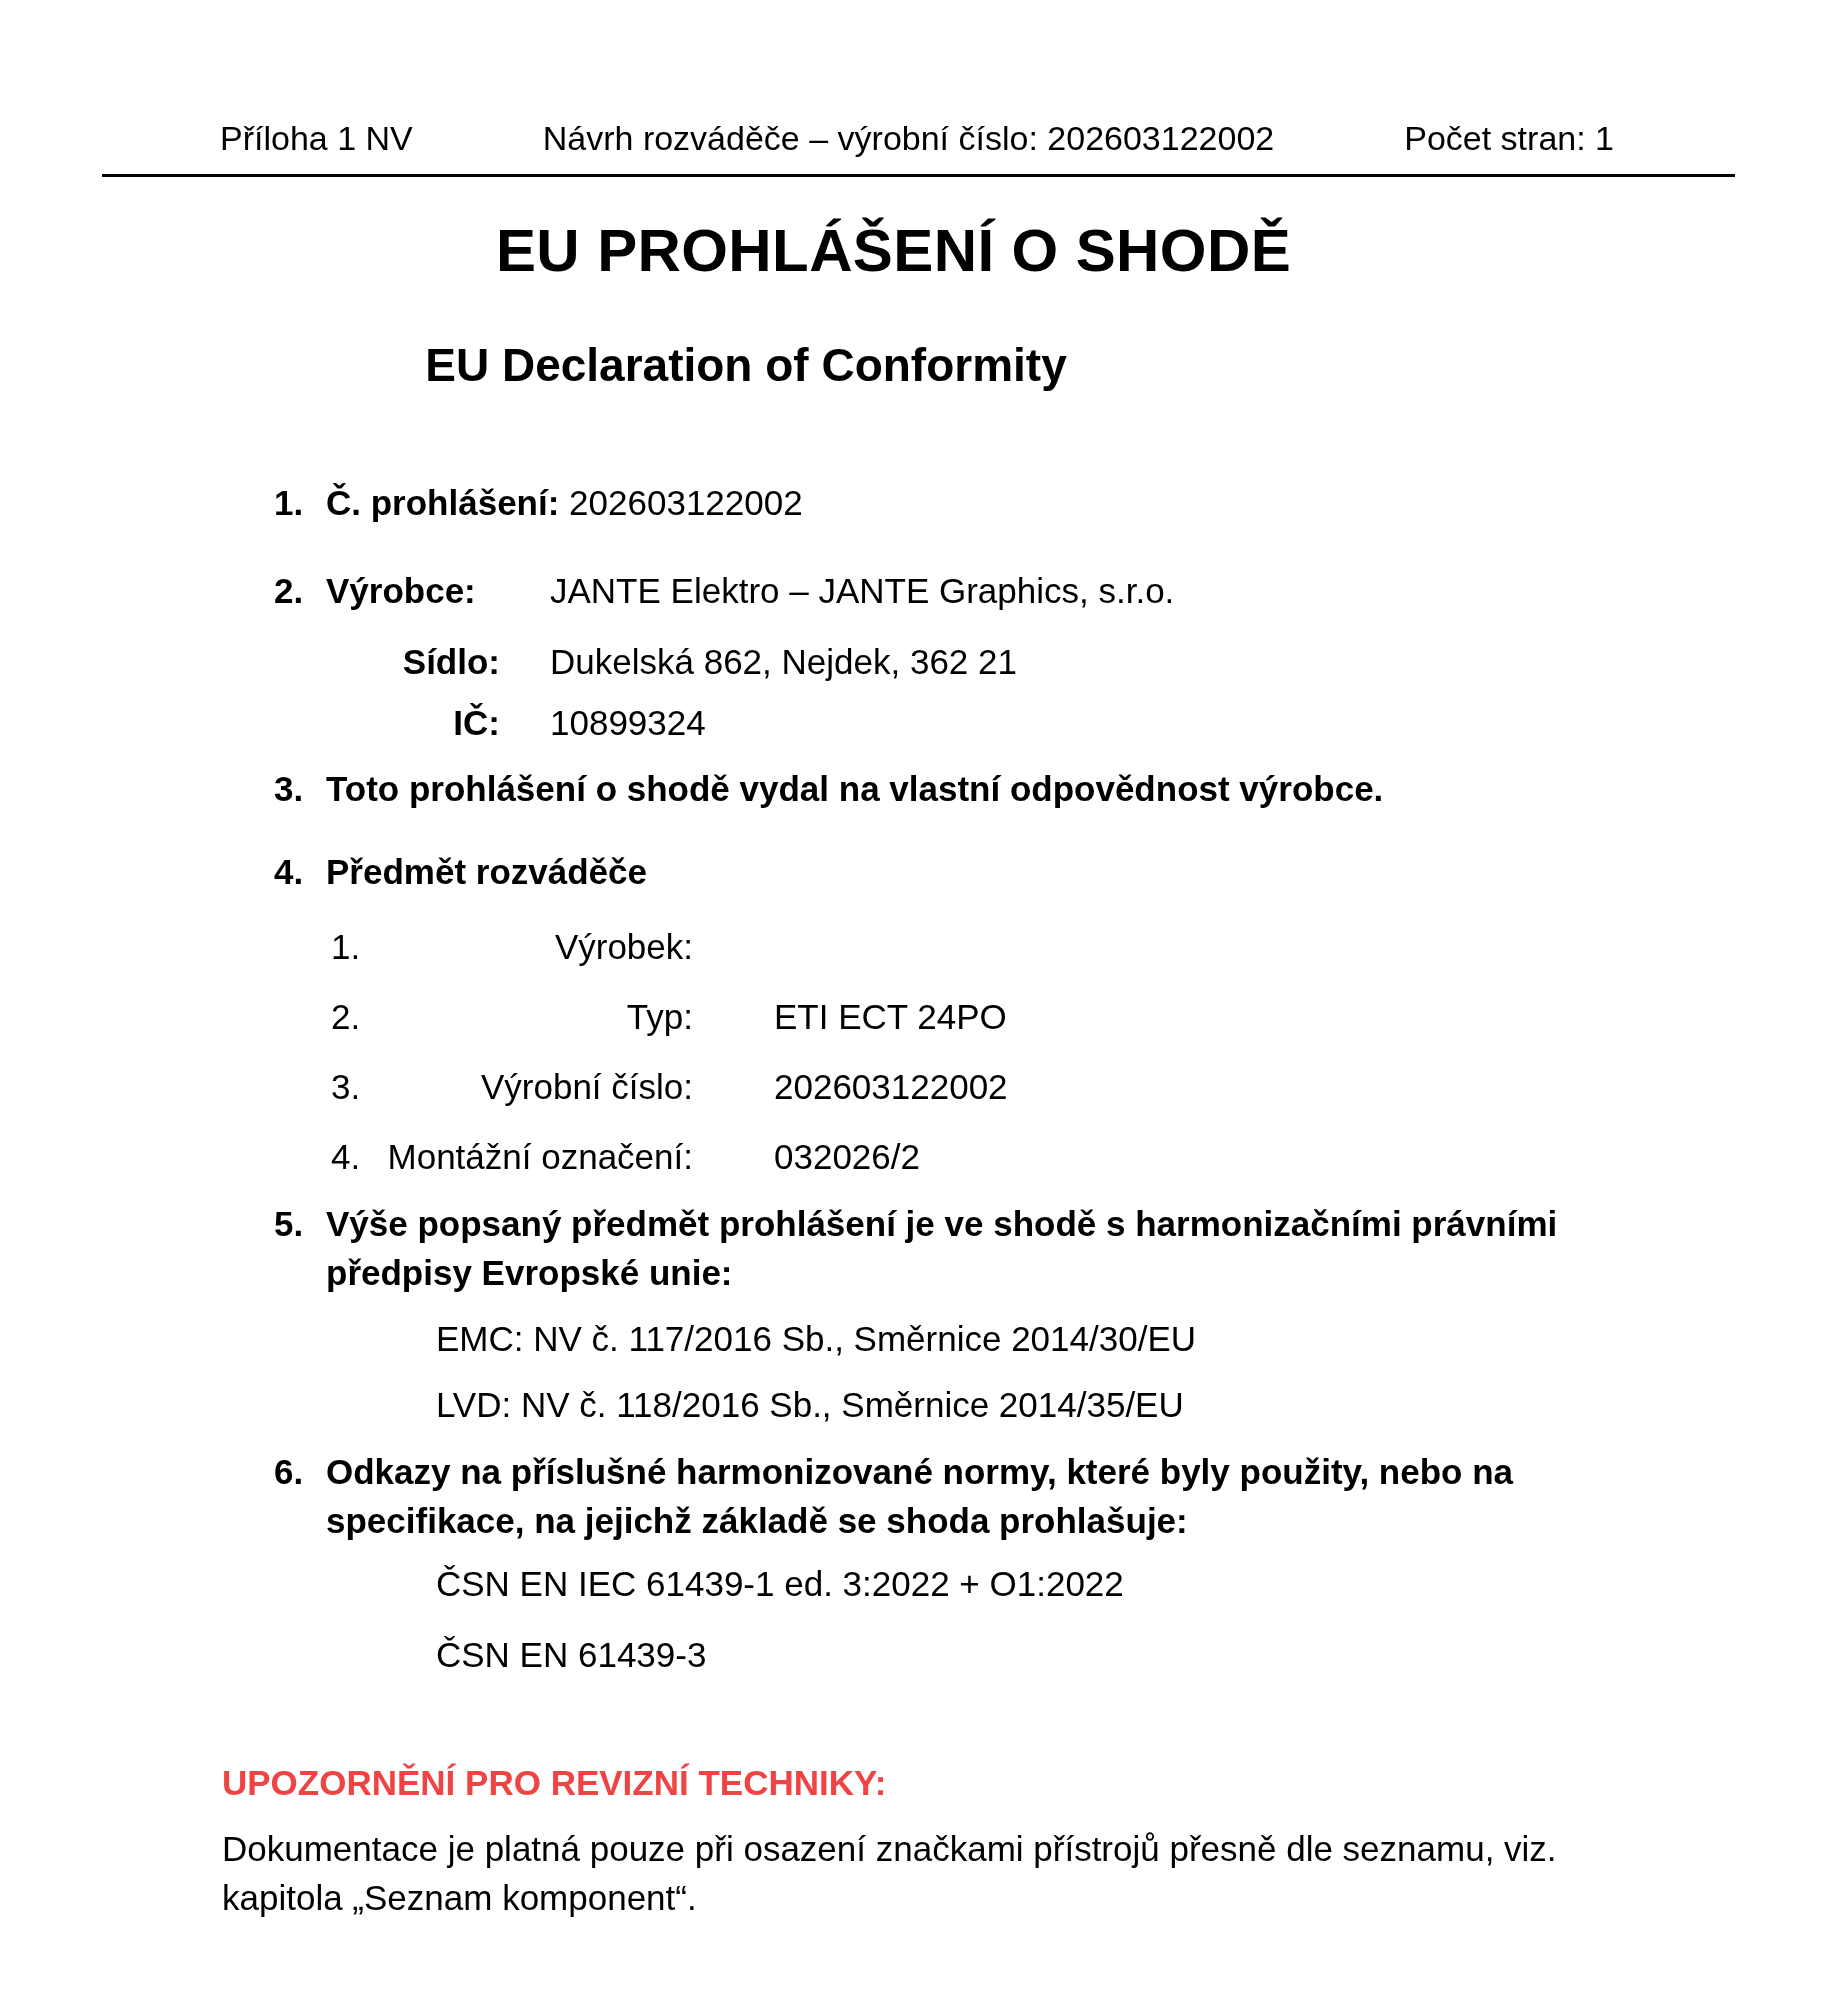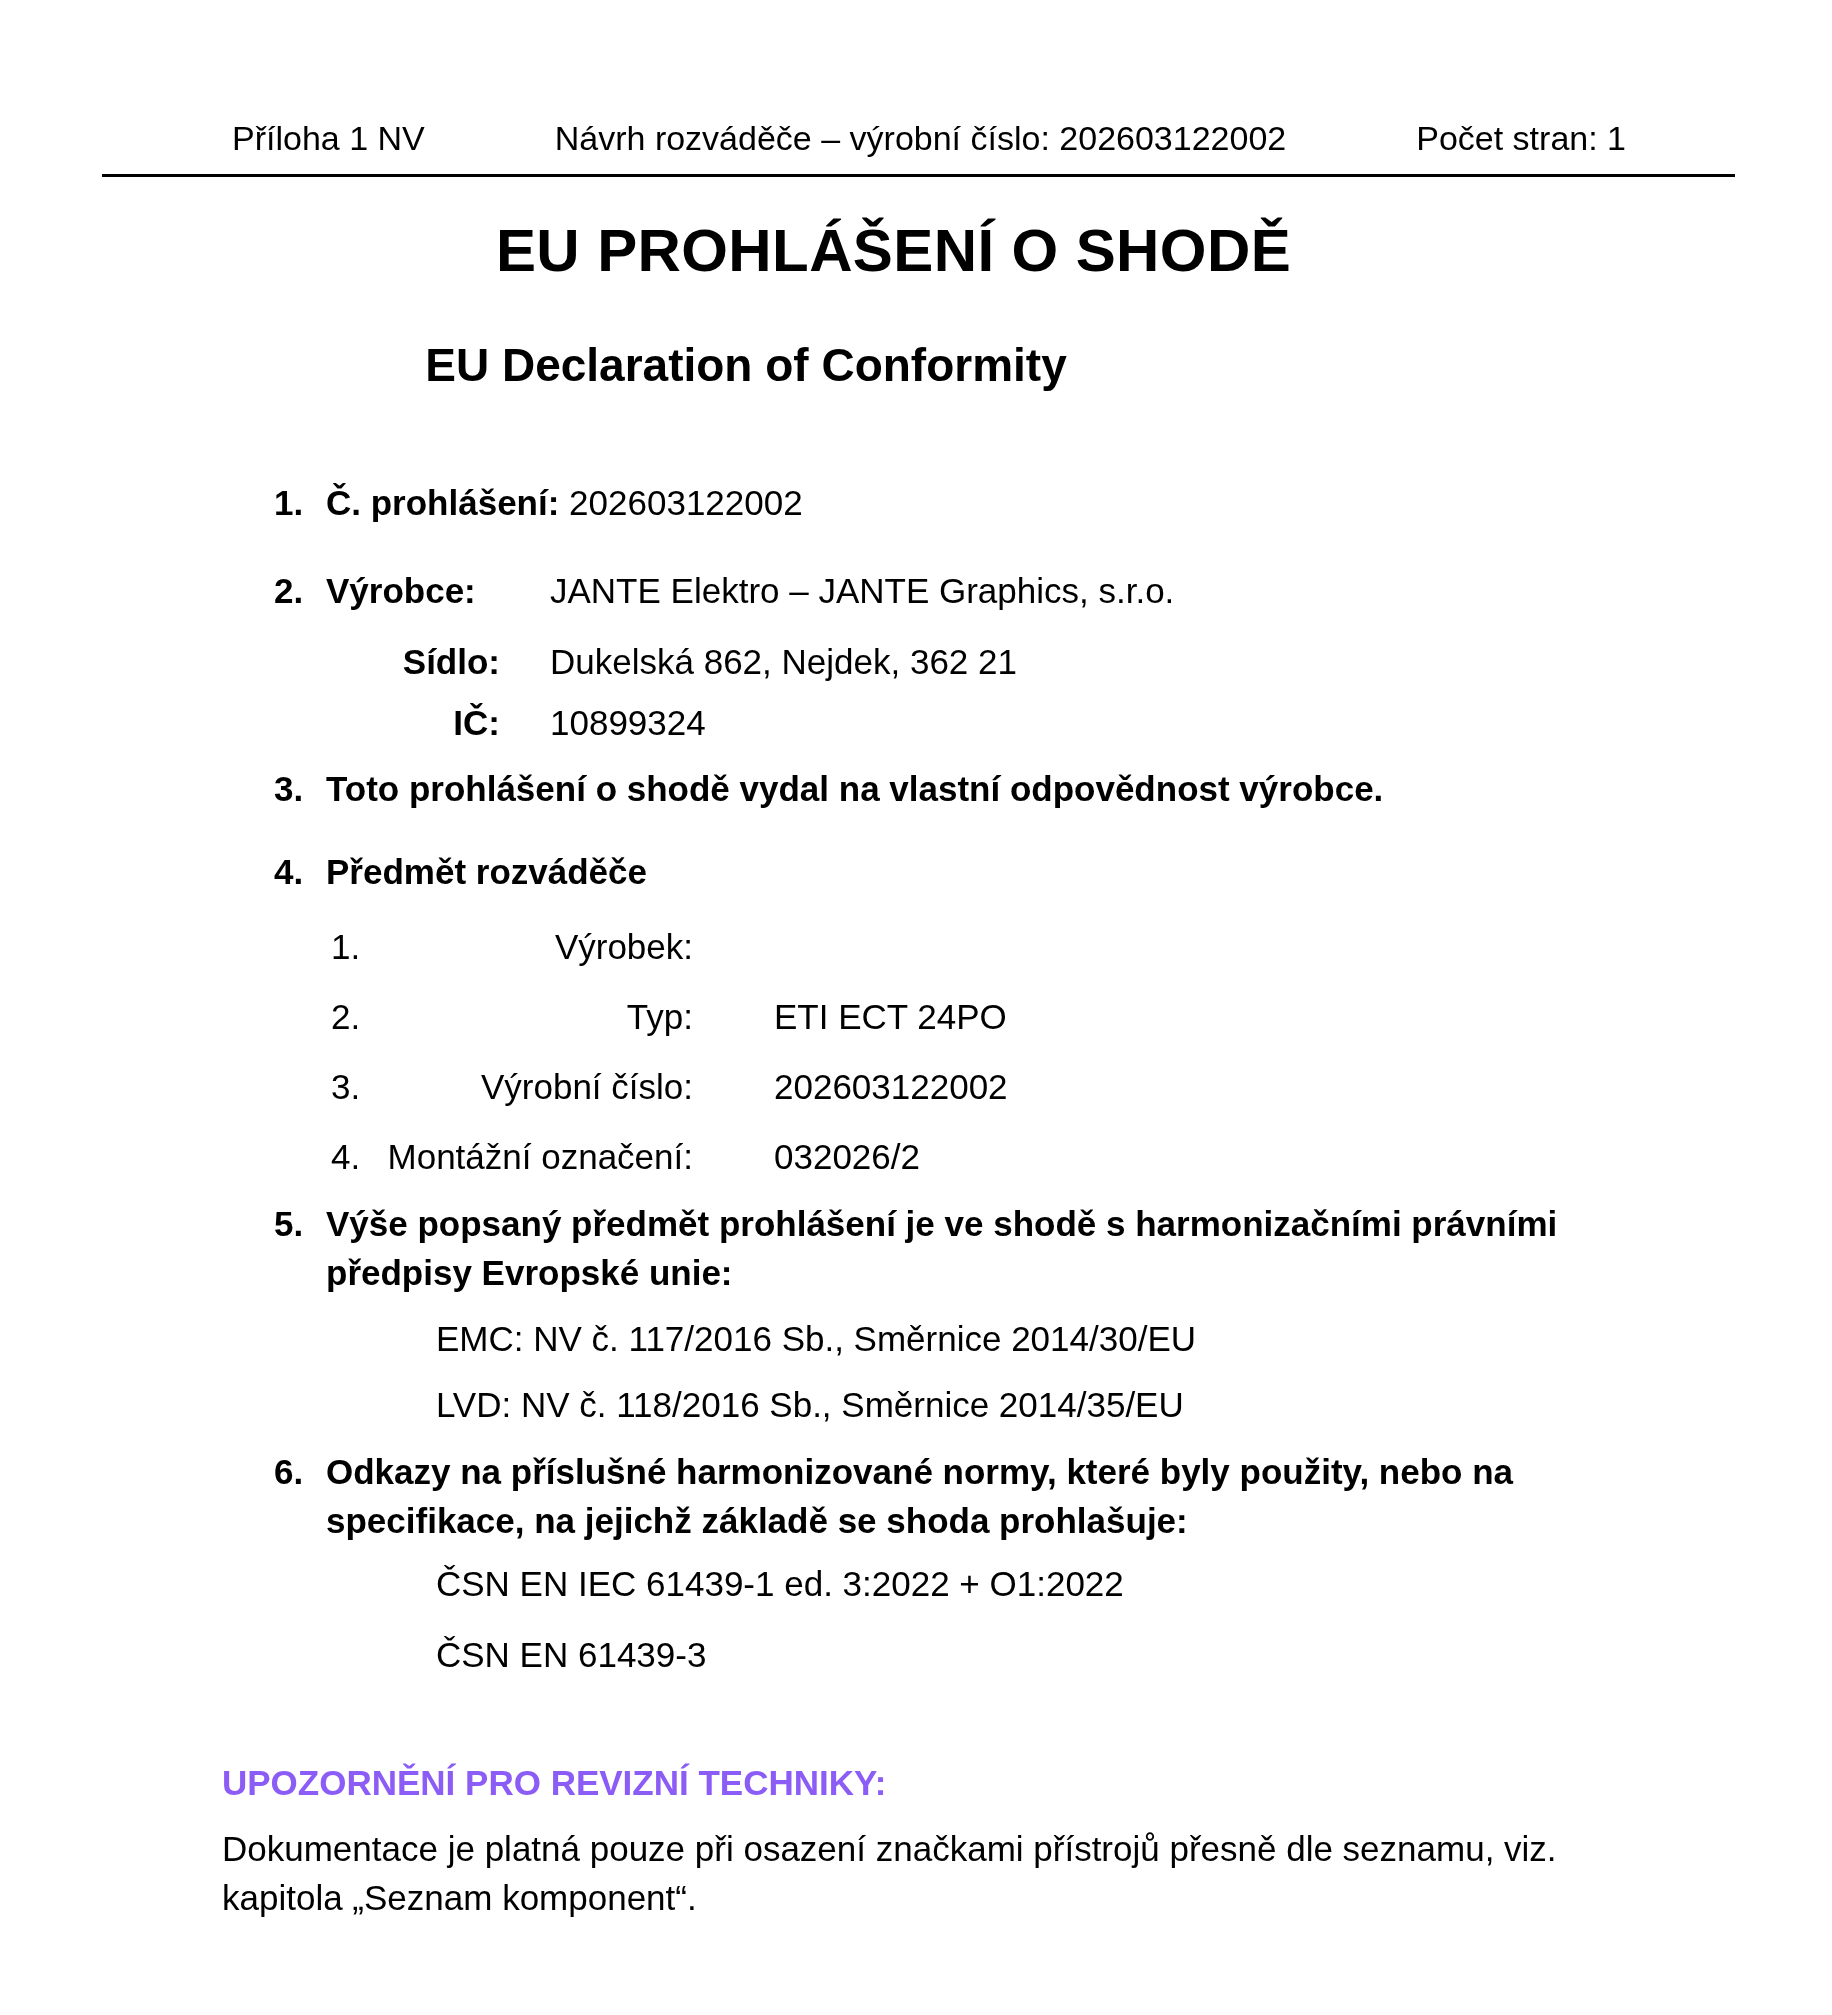--- a/index.html
+++ b/index.html
@@ -4,21 +4,21 @@
 <style>
   * { margin:0; padding:0; box-sizing:border-box; }
   html,body { background:#ffffff; }
   body {
     width:1833px; height:2592px; position:relative;
     color:#000; font-family:"Liberation Sans", sans-serif;
     font-size:35px; line-height:1.4;
   }
   .bold { font-weight:700; }
 
-  .doc-header { position:absolute; top:115px; left:232px; width:1394px;
+  .doc-header { position:absolute; top:115px; left:220px; width:1394px;
     display:flex; justify-content:space-between; font-size:34px; }
 
   .rule { position:absolute; left:102px; width:1633px; height:3.2px; background:#000; }
   .rule-top { top:174px; }
 
   .title { position:absolute; top:209px; left:0; width:1787px; text-align:center;
     font-size:60px; font-weight:700; letter-spacing:0.4px; }
   .subtitle { position:absolute; top:333px; left:0; width:1492px; text-align:center;
     font-size:46px; font-weight:700; }
 
@@ -35,21 +35,21 @@
   .subrow { display:grid; grid-template-columns:52px 391px 1fr; padding-left:109px; }
   .slbl { text-align:right; padding-right:81px; white-space:nowrap; }
 
   .indent { padding-left:214px; }
 
   .mb97{margin-bottom:39px} .mb84{margin-bottom:34px} .mb64{margin-bottom:26px}
   .mb55{margin-bottom:22px} .mb52{margin-bottom:21px} .mb44{margin-bottom:17.7px}
   .mb43{margin-bottom:17.3px} .mb42{margin-bottom:17px} .mb36{margin-bottom:14.5px}
   .mb30{margin-bottom:12px}
 
-  .warn-head { margin-top:79px; margin-bottom:17px; color:#8b5cf6; font-weight:700; }
+  .warn-head { margin-top:79px; margin-bottom:17px; color:#ef4444; font-weight:700; }
   .para { max-width:1467px; }
 </style>
 </head>
 <body>
 
 <div>
 
   <div class="doc-header">
     <span>Příloha 1 NV</span>
     <span><span>Návrh rozváděče – výrobní číslo: </span><span>202603122002</span></span>

